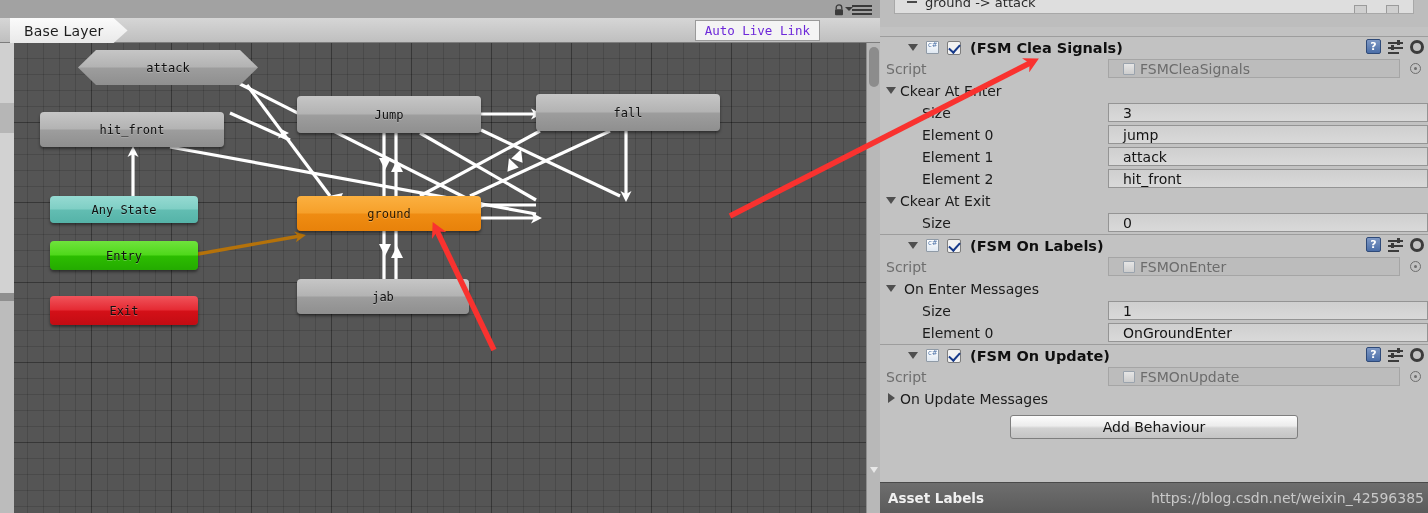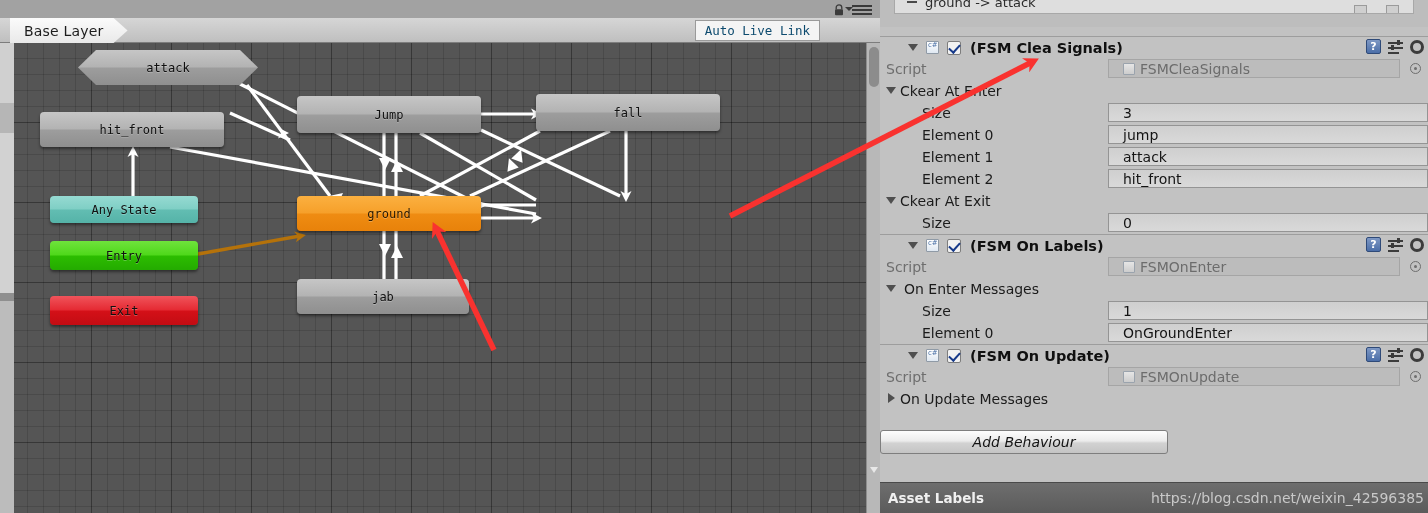--- a/index.html
+++ b/index.html
@@ -48,21 +48,21 @@
     background: linear-gradient(to bottom,#fbfbfb,#e9e9e9);
     color: #1c1c1c; font-size: 14px; letter-spacing: .2px;
     font-family: "DejaVu Sans", sans-serif;
     clip-path: polygon(0 0, calc(100% - 14px) 0, 100% 50%, calc(100% - 14px) 100%, 0 100%);
   }
   #auto-live-link {
     position: absolute; right: 60px; top: 2px; height: 21px;
     padding: 0 9px;
     display: flex; align-items: center;
     background: #f4f4f4; border: 1px solid #9a9a9a;
-    font-size: 12.5px; color: #0c4a6e;
+    font-size: 12.5px; color: #6d28d9;
     font-family: "DejaVu Sans Mono", monospace;
   }
 
   
   #left-rail {
     position: absolute; left: 0; top: 43px; width: 14px; height: 470px;
     background: #c9c9c9;
   }
   #left-rail .seg1 { position:absolute; left:0; top:0;   width:14px; height:60px; background:#d0d0d0; }
   #left-rail .seg2 { position:absolute; left:0; top:60px;width:14px; height:30px; background:#b6b6b6; }
@@ -255,22 +255,22 @@
     position: absolute; right: 7px; top: 5px;
     width: 11px; height: 11px; border-radius: 50%;
     border: 1px solid #6e6e6e;
   }
   .row .obj-dot::after {
     content:""; position:absolute; left:3px; top:3px;
     width:3px;height:3px;background:#6e6e6e;border-radius:50%;
   }
 
   #add-behaviour-wrap {
-    position: absolute; left: 0; top: 430px; width: 548px;
-    display: flex;  font-style: italic;
+    position: absolute; left: 0; top: 415px; width: 548px;
+    display: flex; justify-content: center;
   }
   #add-behaviour {
     width: 288px; height: 24px;
     background: linear-gradient(to bottom,#fdfdfd 0%,#ececec 45%,#d2d2d2 55%,#c4c4c4 100%);
     border: 1px solid #7e7e7e; border-radius: 3px;
     display: flex; align-items: center; justify-content: center;
     font-size: 14px; color: #141414;
   }
   #asset-labels-bar {
     position: absolute; left: 0; top: 482px; width: 548px; height: 31px;

